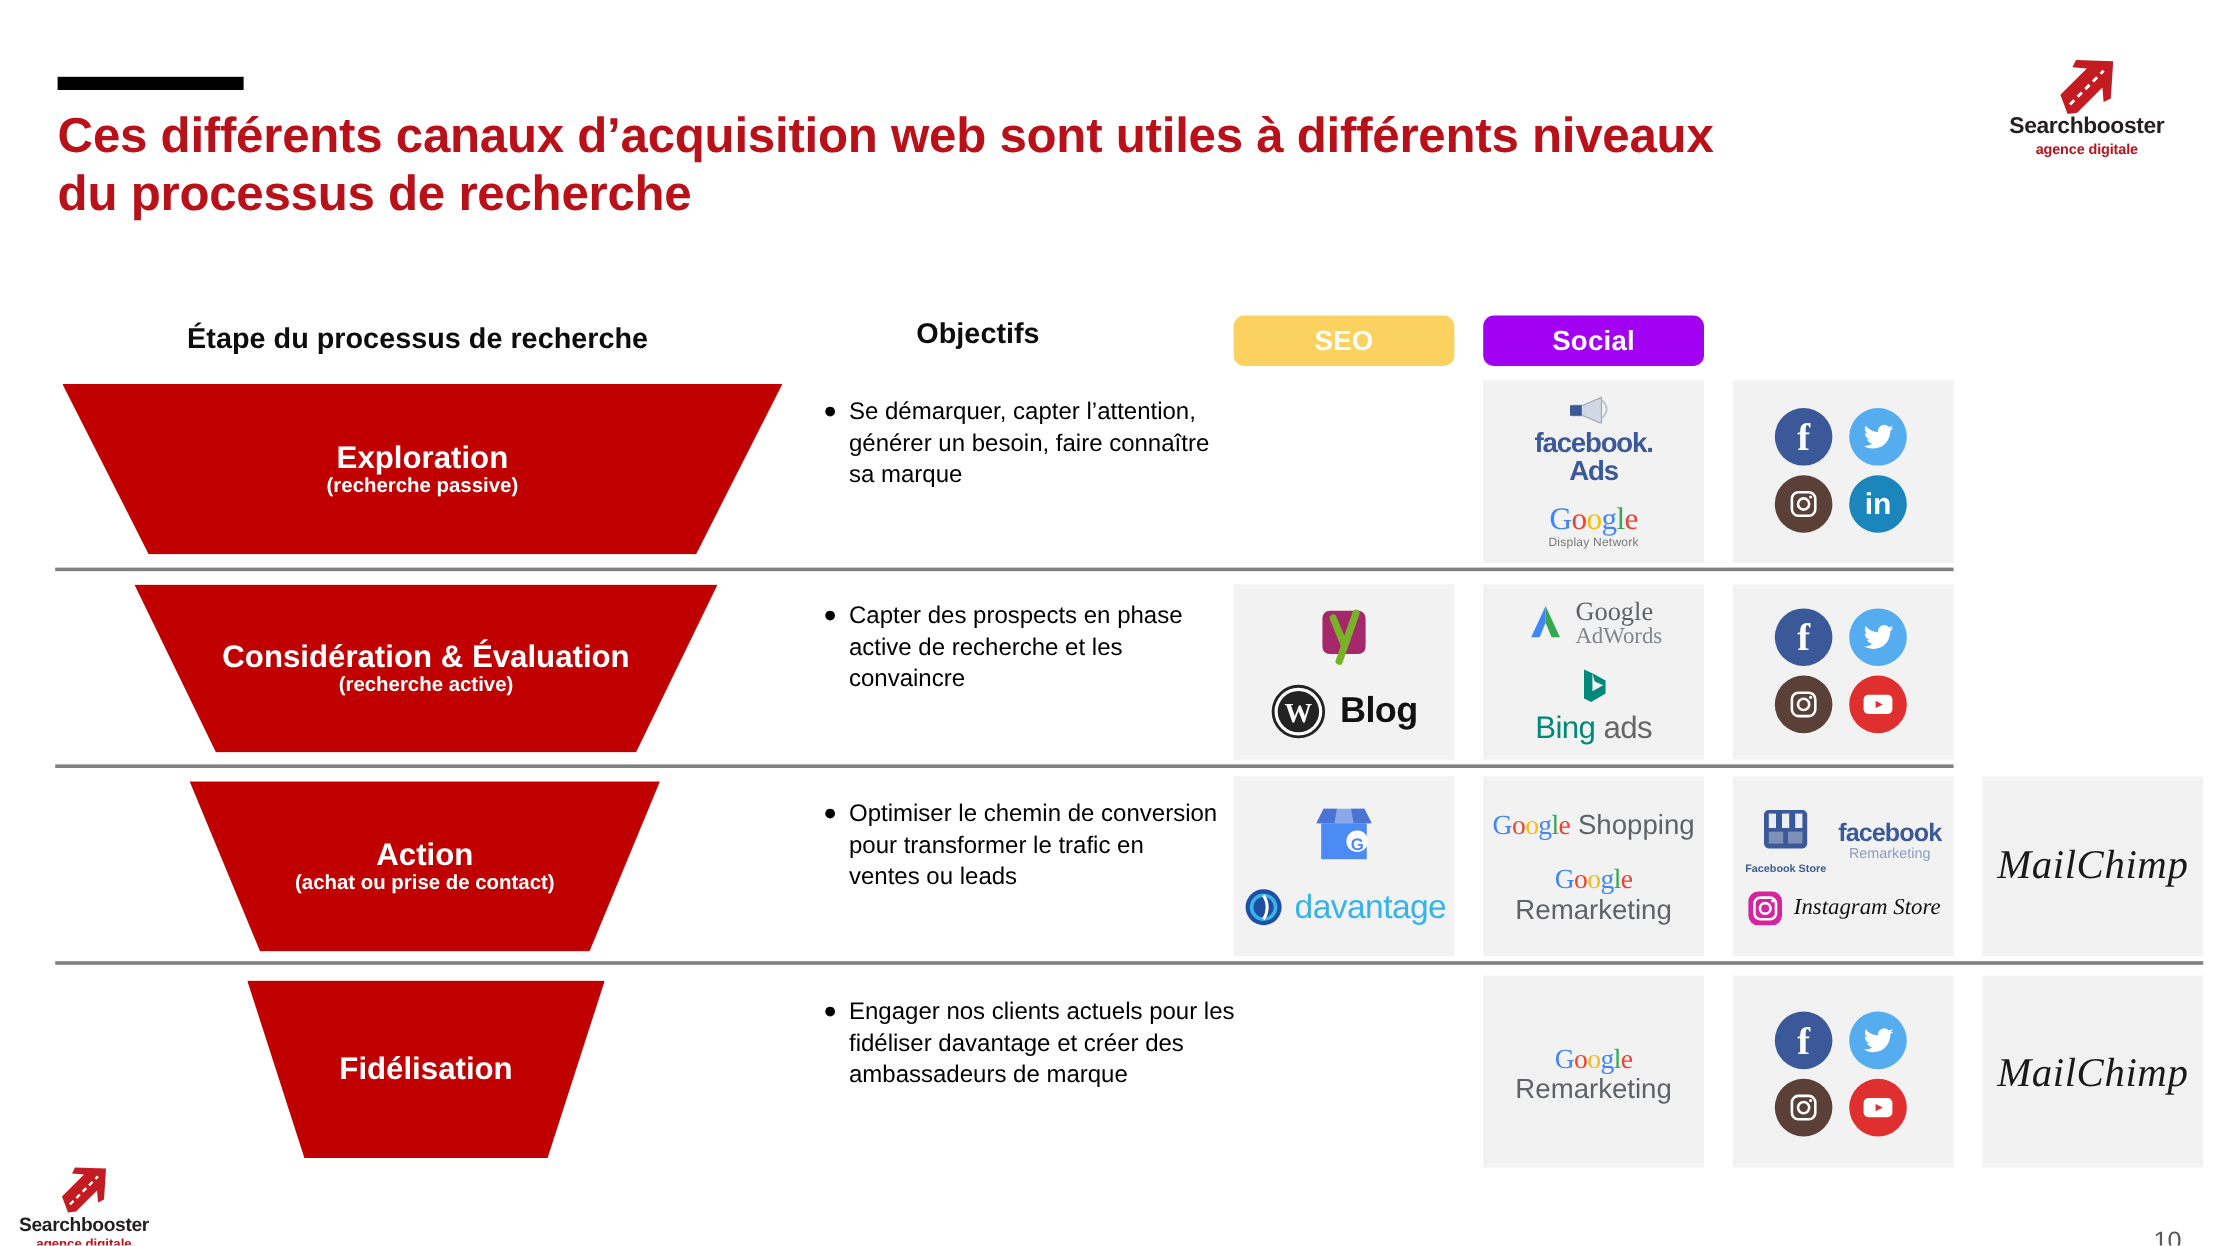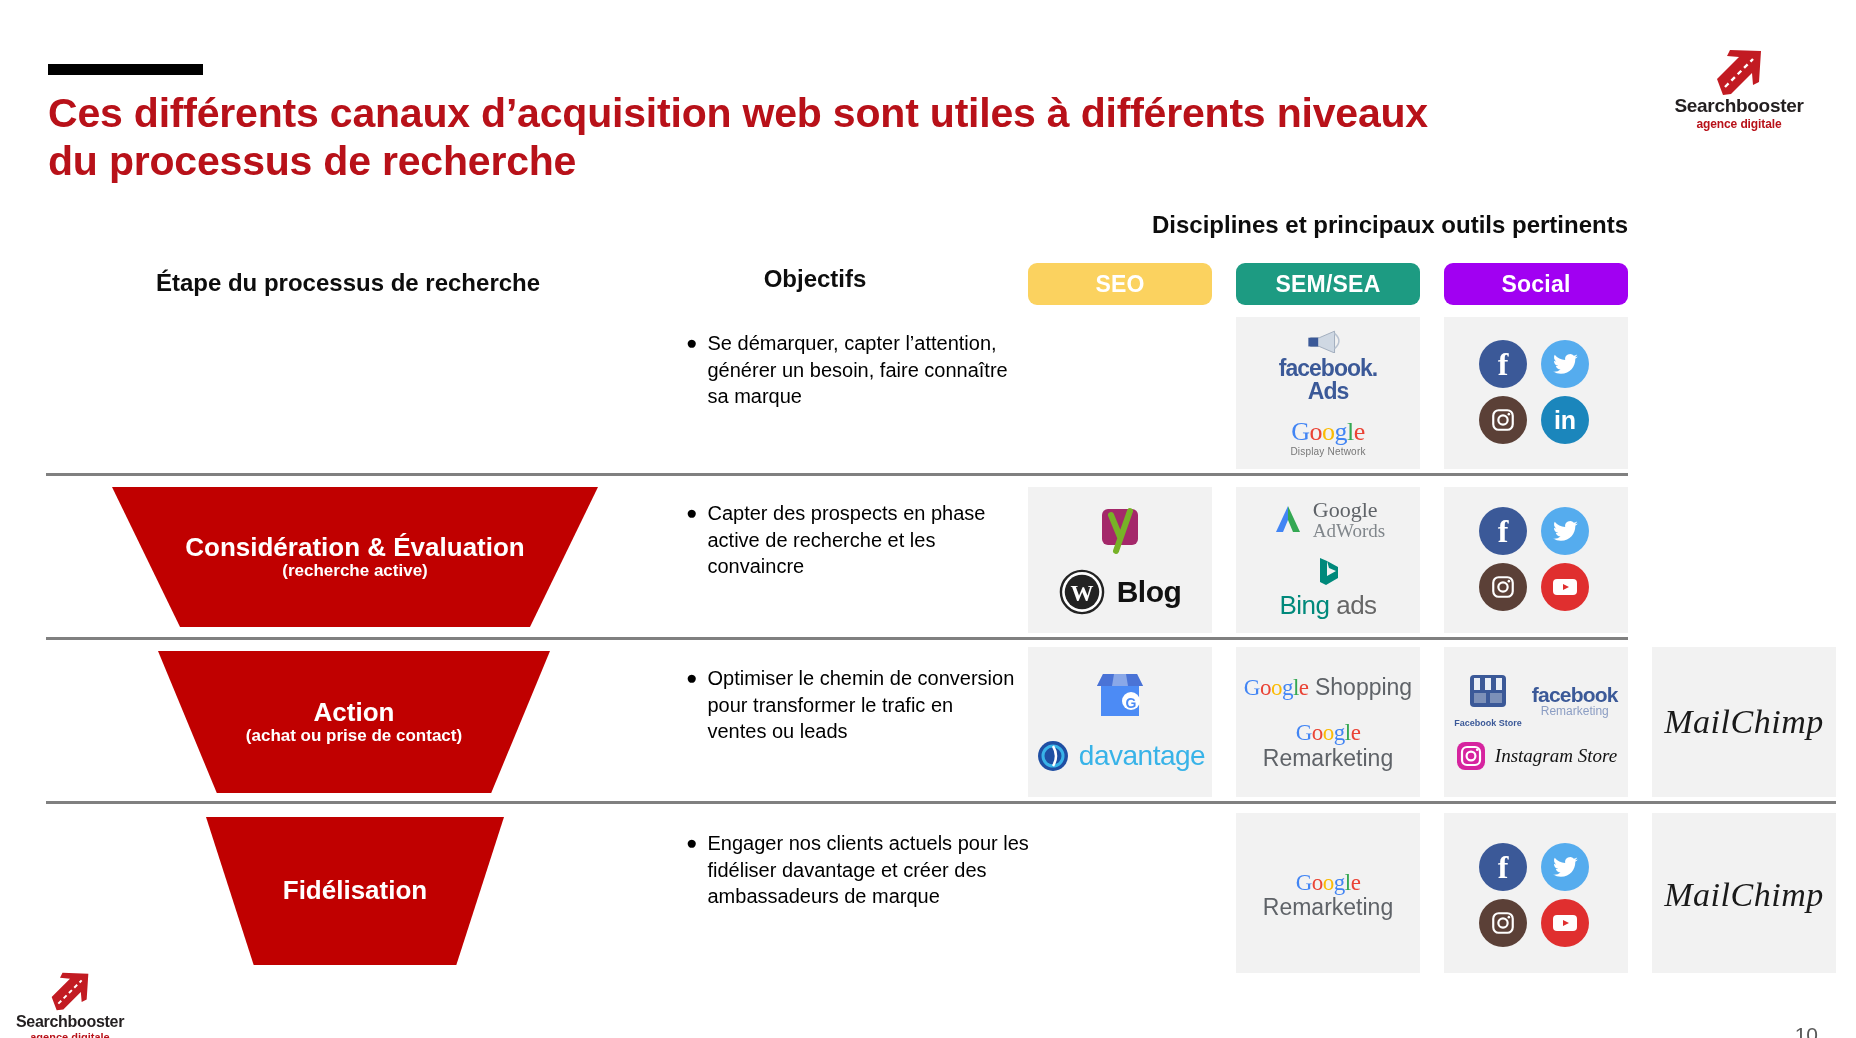--- a/index.html
+++ b/index.html
@@ -130,47 +130,49 @@
         <path d="M14 46 L8 30 L30 8 L18 7 L21 1 L52 2 L50 33 L44 36 L43 24 L22 45 Z" fill="#c21b22"></path>
         <path d="M16 38 L44 10" stroke="#ffffff" stroke-width="2.4" stroke-dasharray="5 4" fill="none"></path>
       </svg>
     </div>
     <div class="b-name">Searchbooster</div>
     <div class="b-sub">agence digitale</div>
   </div>
 
   <div class="page-num">10</div>
 
-  <div class="hdr-disciplines">Disciplines et principaux outils pertinents</div>
   <div class="hdr-etape">Étape du processus de recherche</div>
   <div class="hdr-objectifs">Objectifs</div>
 
   <div class="pills">
     <div class="pill" style="background:#fbd25f">SEO</div>
-    <div class="pill" style="background:#1d9b82">SEM/SEA</div>
     <div class="pill" style="background:#a100f2">Social</div>
   </div>
 
   <div class="colbg" style="left:1028px;top:452px;width:184px;height:146px;"></div>
   <div class="colbg" style="left:1028px;top:612px;width:184px;height:150px;"></div>
   <div class="colbg" style="left:1236px;top:282px;width:184px;height:152px;"></div>
   <div class="colbg" style="left:1236px;top:452px;width:184px;height:146px;"></div>
   <div class="colbg" style="left:1236px;top:612px;width:184px;height:150px;"></div>
   <div class="colbg" style="left:1236px;top:778px;width:184px;height:160px;"></div>
   <div class="colbg" style="left:1444px;top:282px;width:184px;height:152px;"></div>
   <div class="colbg" style="left:1444px;top:452px;width:184px;height:146px;"></div>
   <div class="colbg" style="left:1444px;top:612px;width:184px;height:150px;"></div>
   <div class="colbg" style="left:1444px;top:778px;width:184px;height:160px;"></div>
   <div class="colbg" style="left:1652px;top:612px;width:184px;height:150px;"></div>
   <div class="colbg" style="left:1652px;top:778px;width:184px;height:160px;"></div>
 
   <div class="sep" style="left:46px;top:438px;width:1582px;"></div>
   <div class="sep" style="left:46px;top:602px;width:1582px;"></div>
   <div class="sep" style="left:46px;top:766px;width:1790px;"></div>
 
+  <div class="funnel" style="left:52px;top:285px;width:600px;height:142px;clip-path:polygon(0 0,100% 0,88% 100%,12% 100%);">
+    <div class="f-title">Exploration</div>
+    <div class="f-sub">(recherche passive)</div>
+  </div>
 
   <div class="obj" style="left:686px;top:295px;">
     <div class="row">
         <span class="bullet">●</span>
       <span><span>Se démarquer, capter</span>
       <span>l’attention, générer un</span>
       <span>besoin, faire connaître sa</span>
       <span>marque</span></span>
     </div>
   </div>

